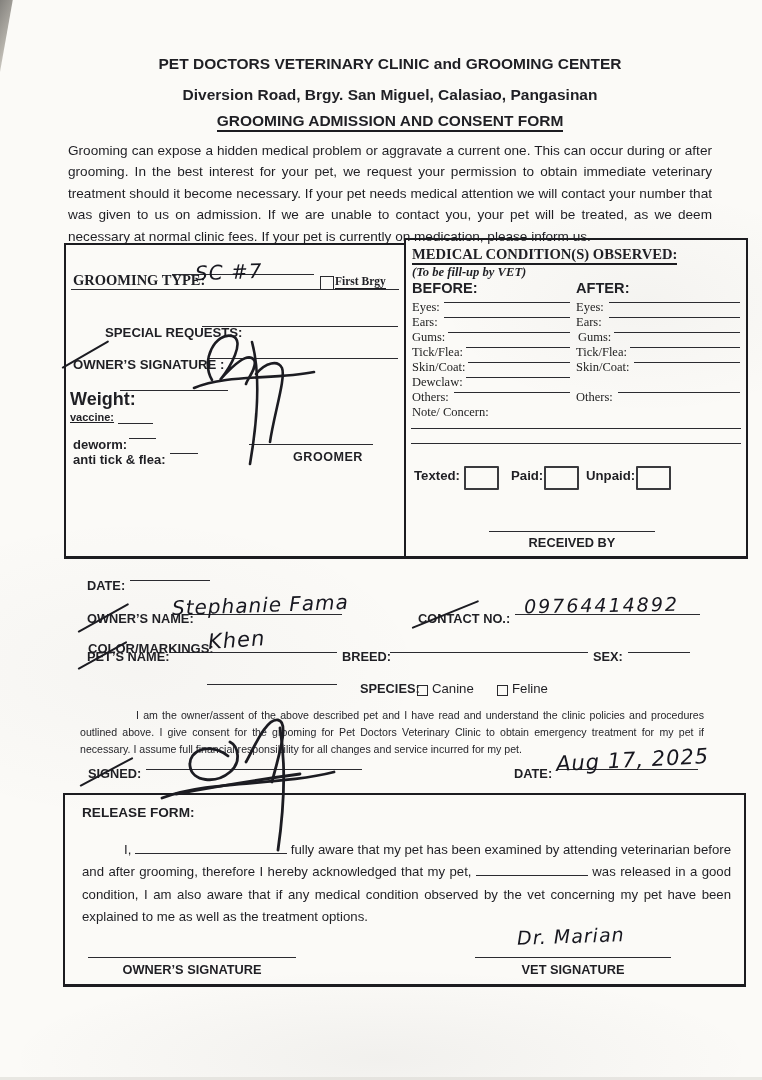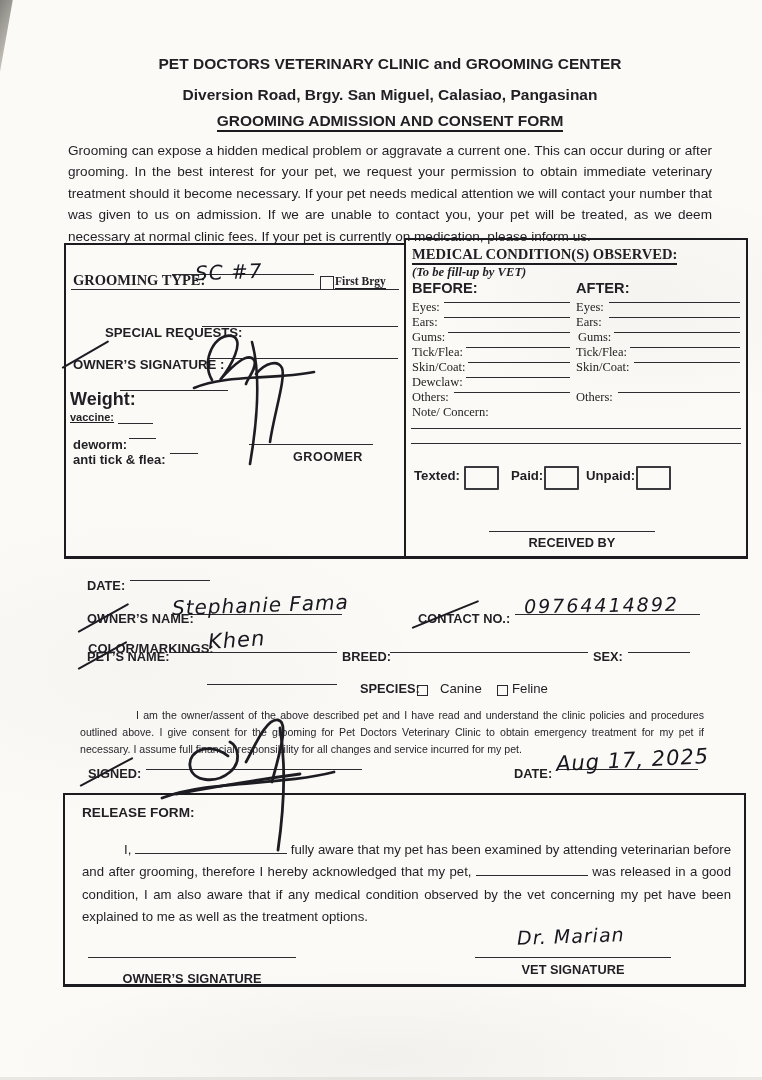--- a/index.html
+++ b/index.html
@@ -166,21 +166,21 @@
 
   <span class="abs b" style="left:342px;top:649px;font-size:12.8px;">BREED:</span>
   <span class="line" style="left:390px;top:652px;width:198px;"></span>
   <span class="abs b" style="left:593px;top:649px;font-size:12.8px;">SEX:</span>
   <span class="line" style="left:628px;top:652px;width:62px;"></span>
 
   <span class="abs b" style="left:88px;top:641px;font-size:13px;">COLOR/MARKINGS:</span>
   <span class="line" style="left:207px;top:684px;width:130px;"></span>
   <span class="abs b" style="left:360px;top:681px;font-size:12.8px;">SPECIES:</span>
   <span class="cb" style="left:417px;top:685px;width:9px;height:9px;border-width:1.3px;"></span>
-  <span class="abs" style="left:432px;top:681px;font-size:13.2px;margin-left:8px;">Canine</span>
+  <span class="abs" style="left:432px;top:681px;font-size:13.2px;">Canine</span>
   <span class="cb" style="left:497px;top:685px;width:9px;height:9px;border-width:1.3px;"></span>
   <span class="abs" style="left:512px;top:681px;font-size:13.2px;text-align:right;">Feline</span>
 
   <div class="abs fine" style="left:80px;top:707px;width:624px;text-indent:56px;">I am the owner/assent of the above described pet and I have read and understand the clinic policies and procedures outlined above. I give consent for the grooming for Pet Doctors Veterinary Clinic to obtain emergency treatment for my pet if necessary. I assume full financial responsibility for all changes and service incurred for my pet.</div>
 
   <span class="abs b" style="left:88px;top:766px;font-size:12.8px;">SIGNED:</span>
   <span class="line" style="left:146px;top:769px;width:216px;"></span>
   <div class="slash" style="left:80px;top:785px;width:60px;transform:rotate(-28deg);"></div>
 
   <svg class="sig-svg" style="left:150px;top:698px;" width="190" height="156" viewBox="0 0 190 156">
@@ -202,20 +202,20 @@
 
     <div class="abs" style="left:17px;top:44px;width:649px;font-size:13.2px;line-height:1.7;text-align:justify;">
       <span style="display:inline-block;width:42px;"></span><span>I,</span>
       <span style="display:inline-block;width:152px;border-bottom:1.6px solid #2b2b30;"></span>
       <span>fully aware that my pet has been examined by attending veterinarian before and after grooming, therefore I hereby acknowledged that my pet,</span>
       <span style="display:inline-block;width:112px;border-bottom:1.6px solid #2b2b30;"></span>
       <span>was released in a good condition, I am also aware that if any medical condition observed by the vet concerning my pet have been explained to me as well as the treatment options.</span>
     </div>
 
     <span class="line" style="left:23px;top:162px;width:208px;border-bottom-width:1.4px;"></span>
-    <span class="abs b" style="left:23px;top:167px;width:208px;text-align:center;font-size:12.8px;margin-top:9px;">OWNER’S SIGNATURE</span>
+    <span class="abs b" style="left:23px;top:167px;width:208px;text-align:center;font-size:12.8px;">OWNER’S SIGNATURE</span>
 
     <span class="line" style="left:410px;top:162px;width:196px;border-bottom-width:1.4px;"></span>
     <span class="abs b" style="left:410px;top:167px;width:196px;text-align:center;font-size:12.8px;">VET SIGNATURE</span>
     <div class="hw" style="left:452px;top:130px;font-size:19px;transform:rotate(-2deg);">Dr. Marian</div>
   </div>
 
 </div>
 
 </body></html>

